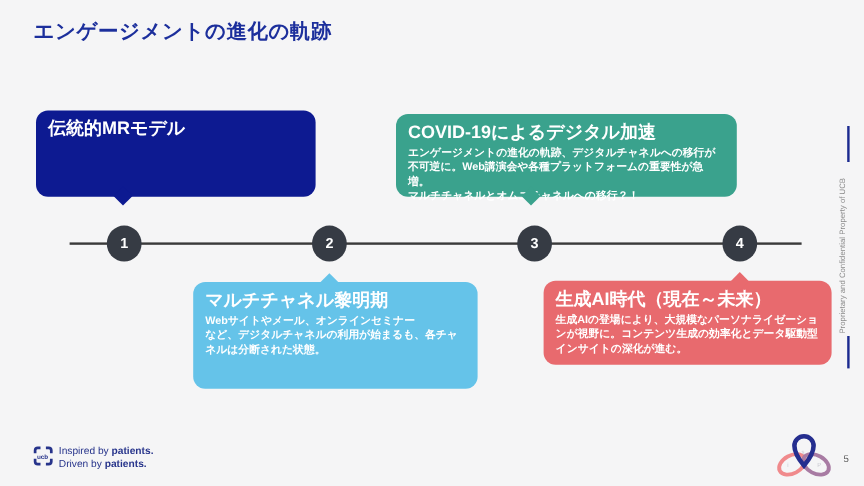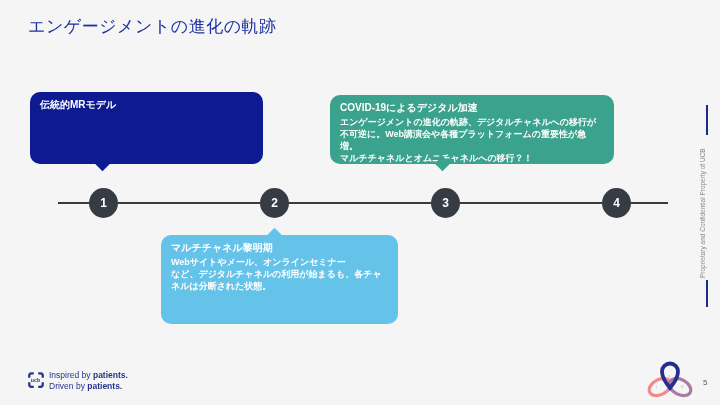--- a/index.html
+++ b/index.html
@@ -1,28 +1,28 @@
 <!DOCTYPE html>
 <html><head>
 <meta charset="utf-8">
 <style>
   html,body{margin:0;padding:0;}
   body{font-family:"Liberation Sans","DejaVu Sans",sans-serif;}
   .slide{position:relative;width:720px;height:405px;background:#f5f5f6;overflow:hidden;}
 
-  .slide-title{position:absolute;left:28px;top:15px;font-size:17px;font-weight:normal;letter-spacing:.5px;}
+  .slide-title{position:absolute;left:28px;top:15px;font-size:17px;font-weight:bold;letter-spacing:.5px;}
 
   
   .tl-line{position:absolute;left:58px;top:202px;width:610px;height:2px;}
   .tl-node{position:absolute;width:29px;height:30px;border-radius:50%;color:#fff;
            font-size:12px;font-weight:bold;text-align:center;line-height:30px;z-index:3;}
 
   
   .callout{position:absolute;border-radius:10px;color:#fff;padding:5px 10px 6px 10px;box-sizing:border-box;z-index:2;}
-  .callout .c-title{font-size:10px;font-weight:bold;margin:1px 0 2px 0;}
+  .callout .c-title{font-size:15px;font-weight:bold;margin:1px 0 2px 0;}
   .callout .c-body{font-size:9px;font-weight:bold;line-height:1.32;white-space:pre-line;}
   .pointer{position:absolute;width:11px;height:11px;transform:rotate(45deg);}
   .pointer.down{bottom:-5px;}
   .pointer.up{top:-5px;}
 
   
   .rail-line{position:absolute;left:706px;width:2px;}
   .rail-text{position:absolute;left:699px;top:138px;height:140px;font-size:6.5px;color:#8b8b8b;
              writing-mode:vertical-rl;transform:rotate(180deg);white-space:nowrap;}
   .page-num{position:absolute;left:703px;top:378px;font-size:8px;color:#5a5a5a;}
@@ -58,20 +58,25 @@
 マルチチャネルとオムニチャネルへの移行？！</div>
   </div>
 
   <div class="callout" style="left: 161px; top: 235px; width: 237px; height: 89px; background: rgb(101, 195, 233);">
     <div class="pointer up" style="left: 108px; background: rgb(101, 195, 233);"></div>
     <div class="c-title">マルチチャネル黎明期</div>
     <div class="c-body">Webサイトやメール、オンラインセミナー
 など、デジタルチャネルの利用が始まるも、各チャネルは分断された状態。</div>
   </div>
 
+  <div class="callout" style="left: 453px; top: 234px; width: 240px; height: 70px; background: rgb(232, 106, 110);">
+    <div class="pointer up" style="left: 158px; background: rgb(232, 106, 110);"></div>
+    <div class="c-title">生成AI時代（現在～未来）</div>
+    <div class="c-body">生成AIの登場により、大規模なパーソナライゼーションが視野に。コンテンツ生成の効率化とデータ駆動型インサイトの深化が進む。</div>
+  </div>
 
   <div class="rail-line" style="top: 105px; height: 30px; background: rgb(27, 42, 143);"></div>
   <div class="rail-text">Proprietary and Confidential Property of UCB</div>
   <div class="rail-line" style="top: 280px; height: 27px; background: rgb(27, 42, 143);"></div>
   <div class="page-num">5</div>
 
   <svg class="footer-logo" width="18" height="18" viewBox="0 0 24 24">
     <g fill="none" stroke-width="3" stroke="#27348b">
       <path d="M3 9 V6 Q3 3 6 3 H9"></path>
       <path d="M15 3 H18 Q21 3 21 6 V9"></path>

